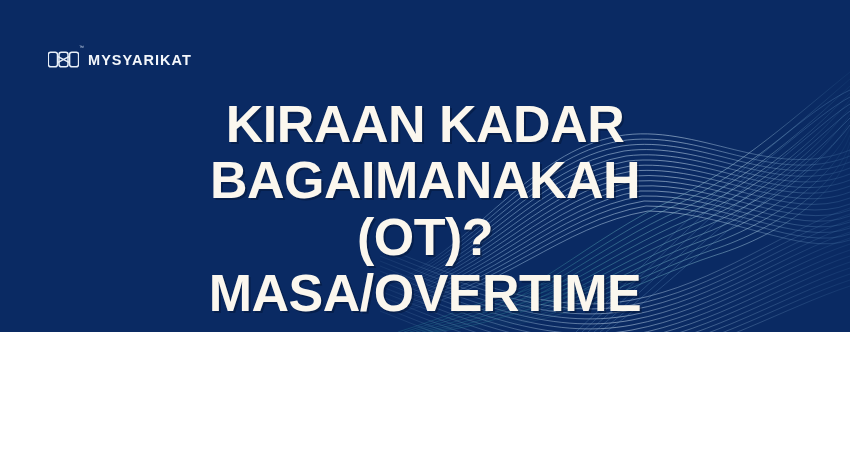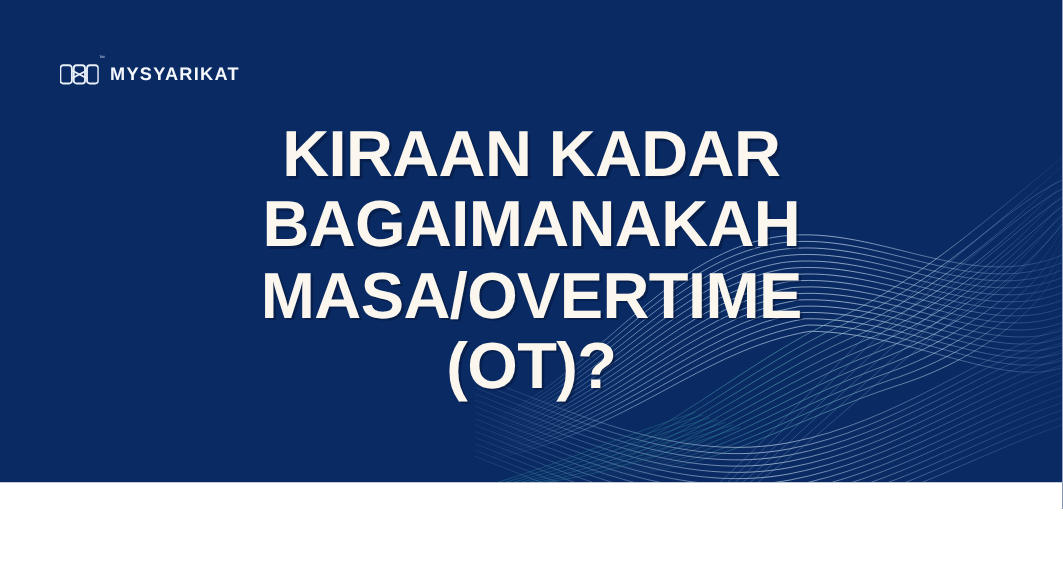--- a/index.html
+++ b/index.html
@@ -3,21 +3,21 @@
 <meta charset="utf-8">
 <style>
   html, body {
     margin: 0;
     padding: 0;
     background: #ffffff;
   }
   .banner {
     position: relative;
     width: 850px;
-    height: 386px;
+    height: 332px;
     background: #0A2A63;
     overflow: hidden;
     font-family: "Liberation Sans", sans-serif;
   }
 
   
   .wave-art {
     position: absolute;
     right: 0;
     bottom: 0;
@@ -201,17 +201,17 @@
         </g>
       </svg>
       <span class="logo-tm">™</span>
     </span>
     <span class="logo-text">MYSYARIKAT</span>
   </div>
 
   <div class="headline">
     <div class="headline-line">KIRAAN KADAR</div>
     <div class="headline-line">BAGAIMANAKAH</div>
+    <div class="headline-line">(OT)?</div>
     <div class="headline-line">MASA/OVERTIME</div>
-    <div class="headline-line">(OT)?</div>
   </div>
 
 </div>
 
 </body></html>

